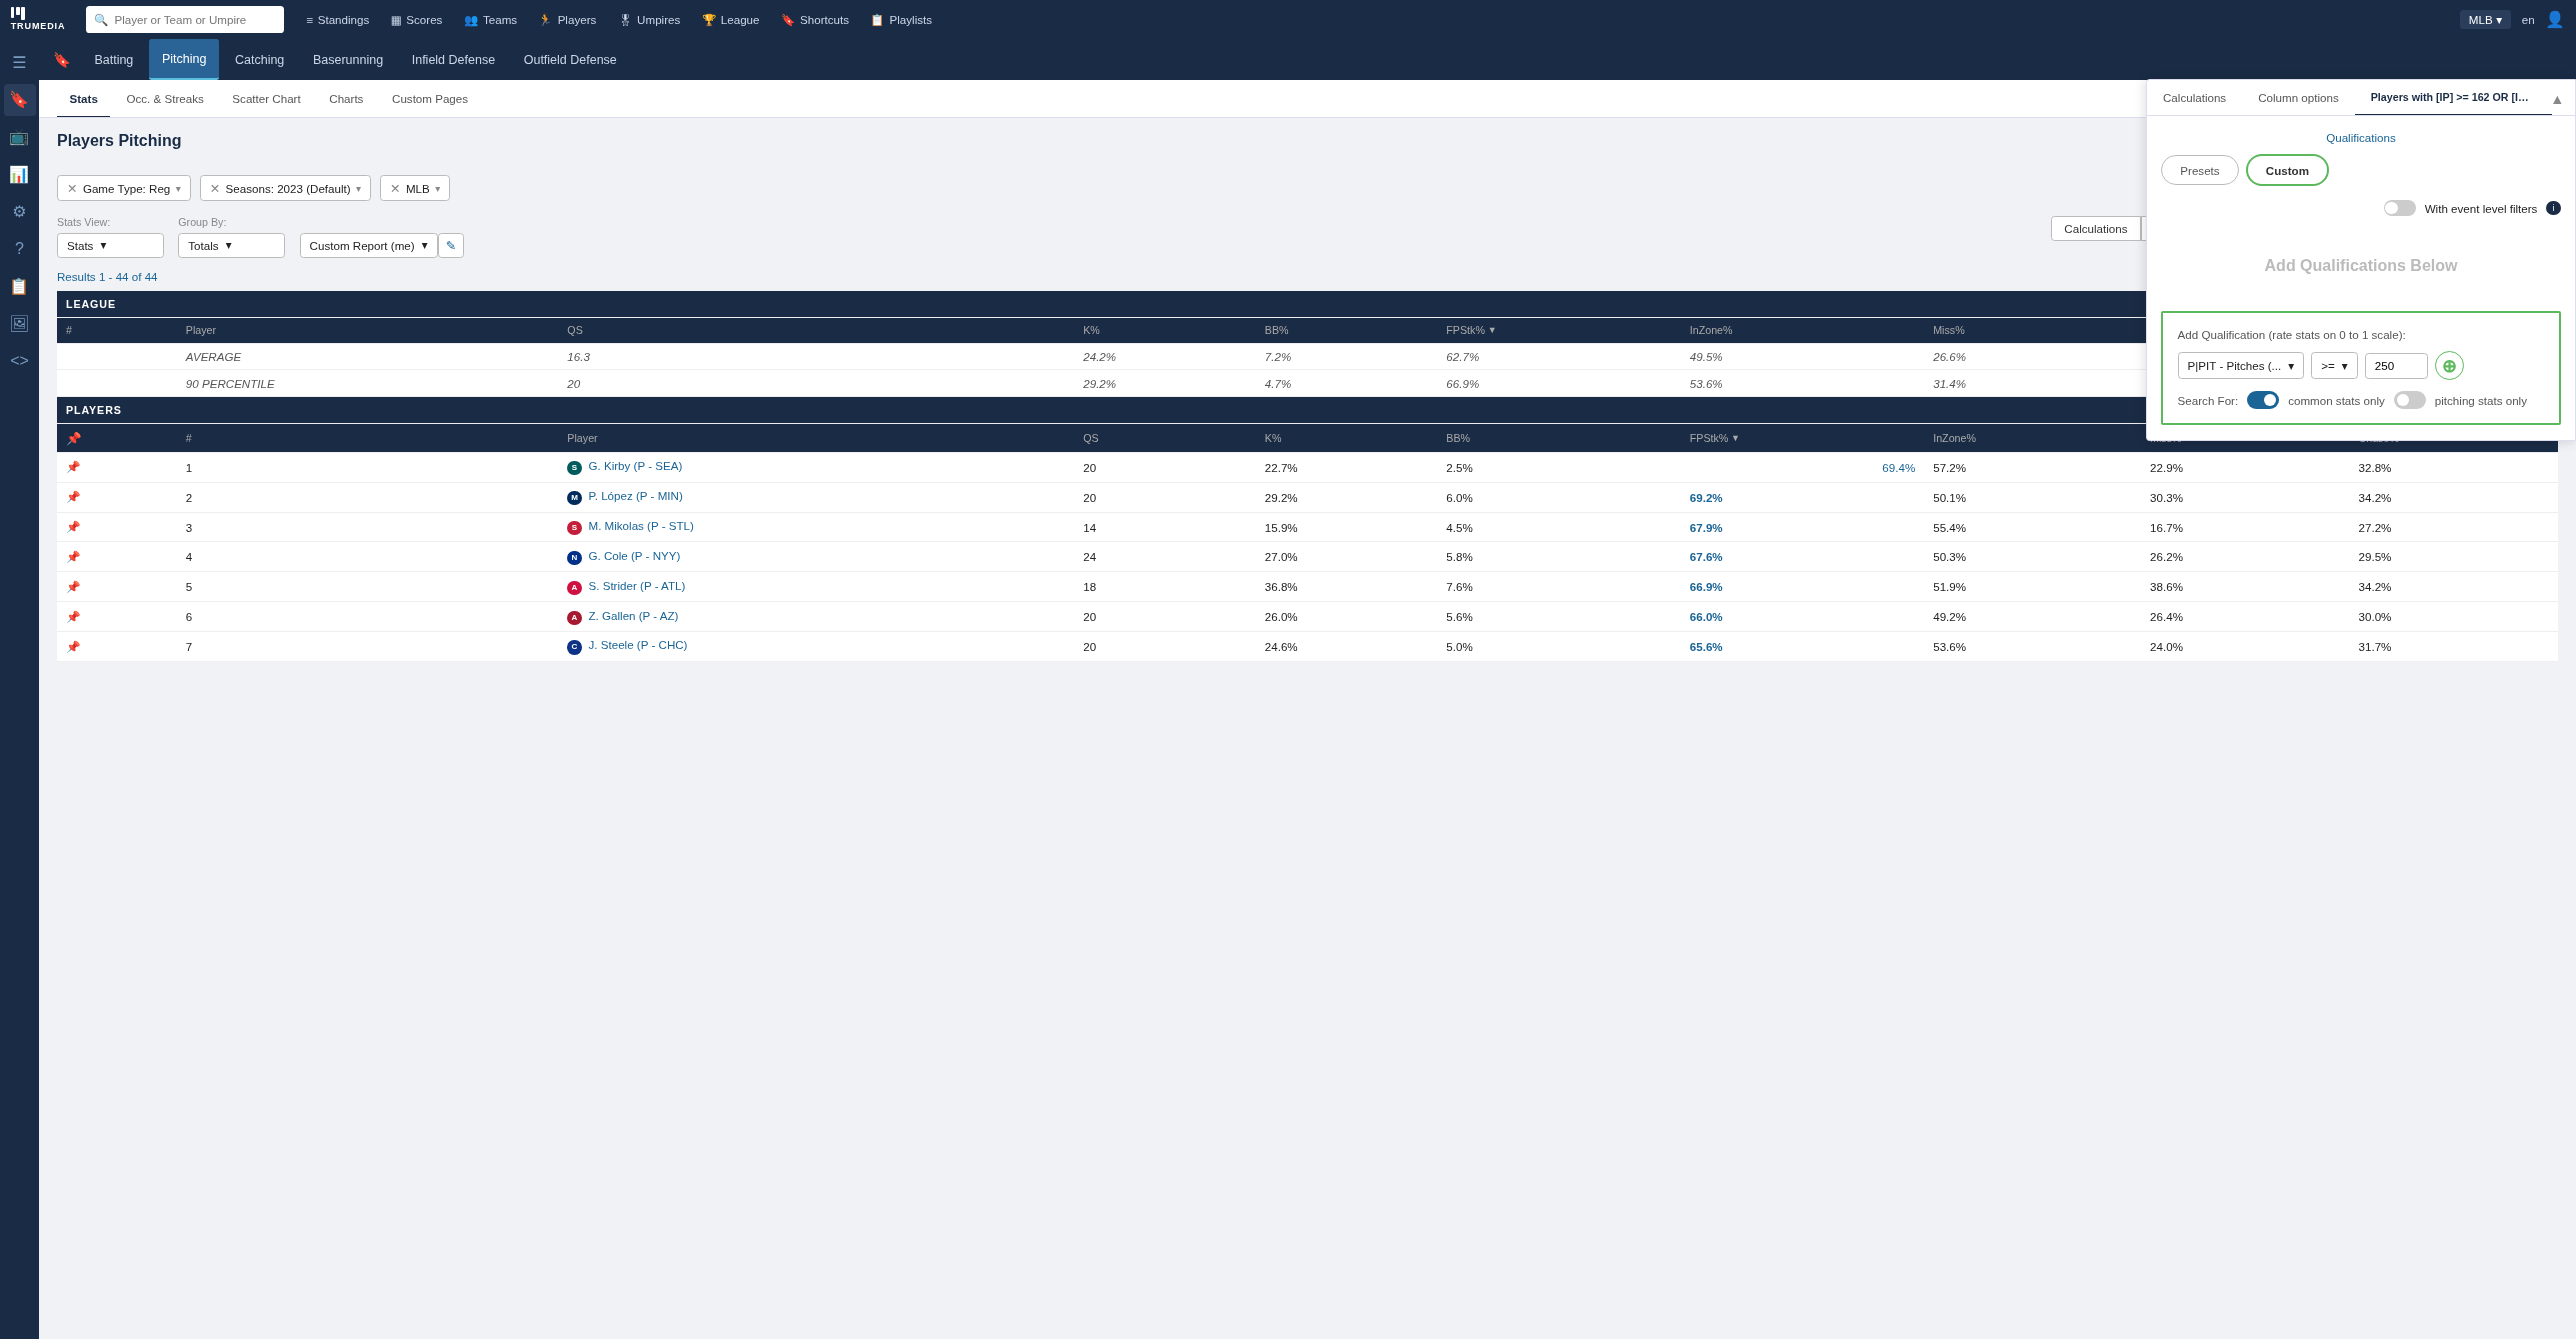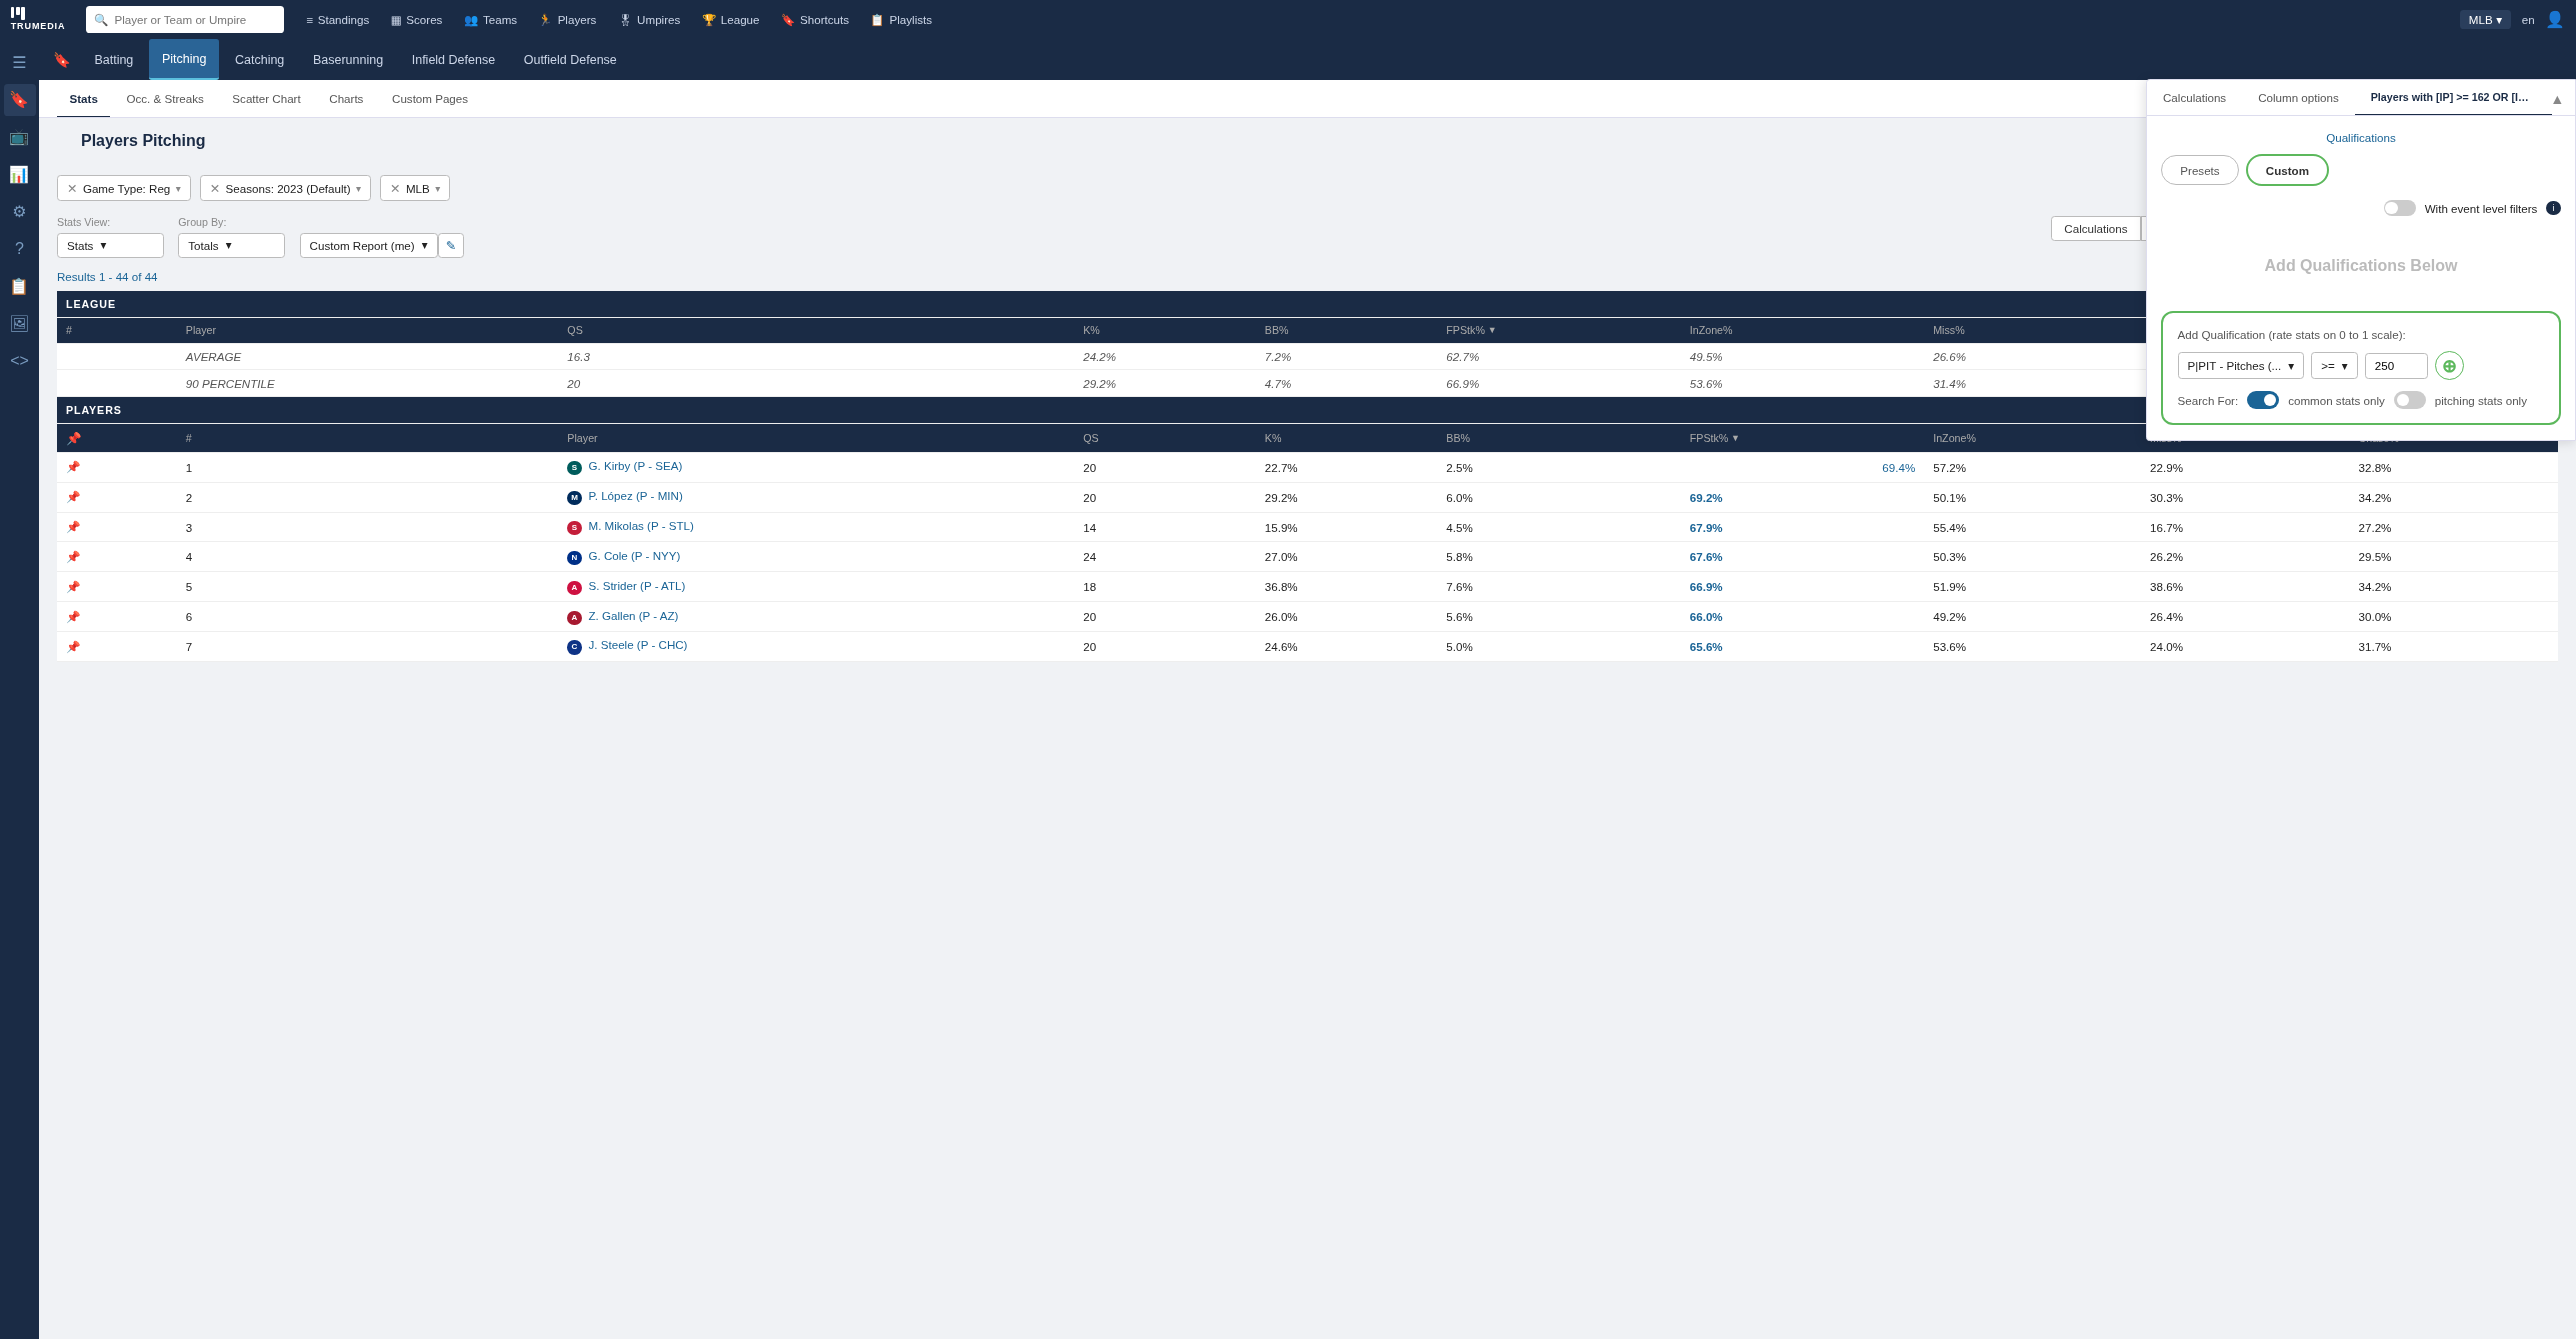--- a/index.html
+++ b/index.html
@@ -106,21 +106,21 @@
     .panel-content { padding: 14.3px; }
     .qualifications-label { text-align: center; color: #1a6496; font-size: 11.6px; margin-bottom: 10.7px; cursor: pointer; }
     .preset-custom-row { display: flex; align-items: center; gap: 7.2px; margin-bottom: 14.3px; }
     .preset-btn { padding: 7.2px 18px; border: 0.9px solid #bbb; border-radius: 18px; background: #fff; cursor: pointer; font-size: 11.6px; color: #555; }
     .custom-btn-active { padding: 7.2px 18px; border: 2.7px solid #5cb85c; border-radius: 18px; background: #fff; cursor: pointer; font-size: 11.6px; color: #333; font-weight: bold; }
     .event-level-row { display: flex; align-items: center; gap: 9px; margin-bottom: 14.3px; justify-content: flex-end; }
     .toggle { width: 32px; height: 16px; background: #ccc; border-radius: 8px; cursor: pointer; position: relative; }
     .toggle.off .toggle-knob { left: 1.8px; }
     .toggle-knob { position: absolute; top: 1.8px; width: 12.5px; height: 12.5px; background: #fff; border-radius: 50%; left: 18px; transition: left 0.2s; }
     .add-qual-text { text-align: center; color: #bbb; font-size: 16px; font-weight: bold; padding: 27px 0; }
-    .qual-box { border: 2.7px solid #5cb85c; border-radius: 12px; padding: 14.3px; margin-top: 9px; }
+    .qual-box { border: 2.7px solid #5cb85c; border-radius: 2px; padding: 14.3px; margin-top: 9px; }
     .qual-title { font-size: 11.6px; color: #555; margin-bottom: 10.7px; }
     .qual-inputs { display: flex; align-items: center; gap: 7.2px; margin-bottom: 10.7px; }
     .qual-select { border: 0.9px solid #bbb; border-radius: 3.6px; padding: 5.4px 9px; font-size: 11.6px; background: #fff; cursor: pointer; display: flex; align-items: center; gap: 7px; }
     .qual-num { border: 0.9px solid #bbb; border-radius: 3.6px; padding: 5.4px 9px; font-size: 11.6px; width: 63px; }
     .qual-add-btn { width: 29px; height: 29px; border: 1.8px solid #5cb85c; border-radius: 50%; background: #fff; display: flex; align-items: center; justify-content: center; cursor: pointer; font-size: 18px; color: #5cb85c; font-weight: bold; }
     .search-for-row { display: flex; align-items: center; gap: 9px; }
     .search-for-label { font-size: 11.6px; color: #555; }
     .toggle-on { width: 32px; height: 18px; background: #1a6496; border-radius: 9px; cursor: pointer; position: relative; }
     .toggle-on-knob { position: absolute; top: 2.7px; right: 2.7px; width: 12.5px; height: 12.5px; background: #fff; border-radius: 50%; }
     .toggle-off2 { width: 32px; height: 18px; background: #ccc; border-radius: 9px; cursor: pointer; position: relative; }
@@ -231,21 +231,21 @@
     <div class="tabs-row">
       <div class="tab-item active">Stats</div>
       <div class="tab-item">Occ. &amp; Streaks</div>
       <div class="tab-item">Scatter Chart</div>
       <div class="tab-item">Charts</div>
       <div class="tab-item">Custom Pages</div>
     </div>
 
     <div class="page-content">
 
-      <div style="display:flex;align-items:flex-start;justify-content:space-between;margin-bottom:12.5px;margin-left:24px;">
+      <div style="display:flex;align-items:flex-start;justify-content:space-between;margin-bottom:12.5px;">
         <h1 class="page-title">Players Pitching</h1>
         <div style="display:flex;align-items:center;gap:7.2px;">
           <div class="shortcuts-btn">
             <span>Shortcuts</span>
             <span>▾</span>
           </div>
           <div class="add-btn">+</div>
         </div>
       </div>
 

